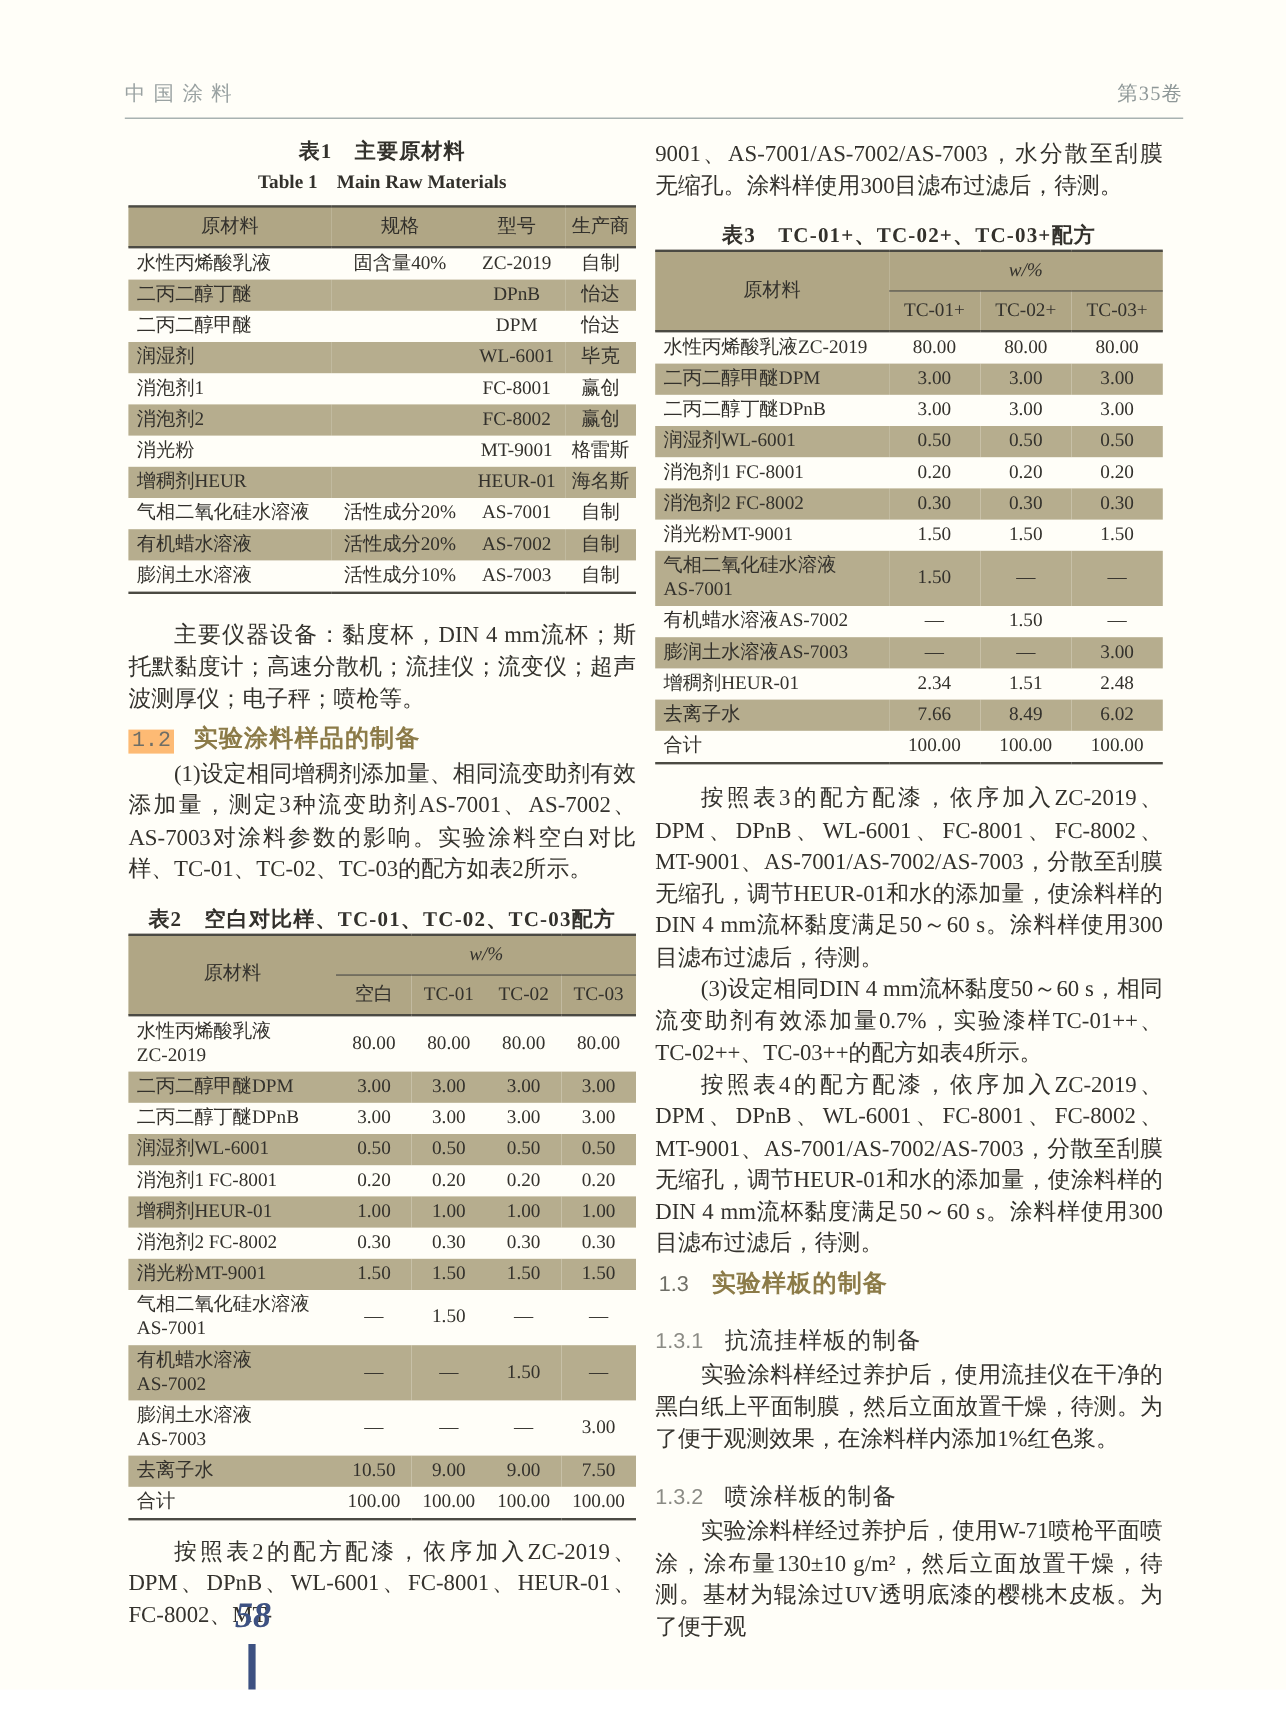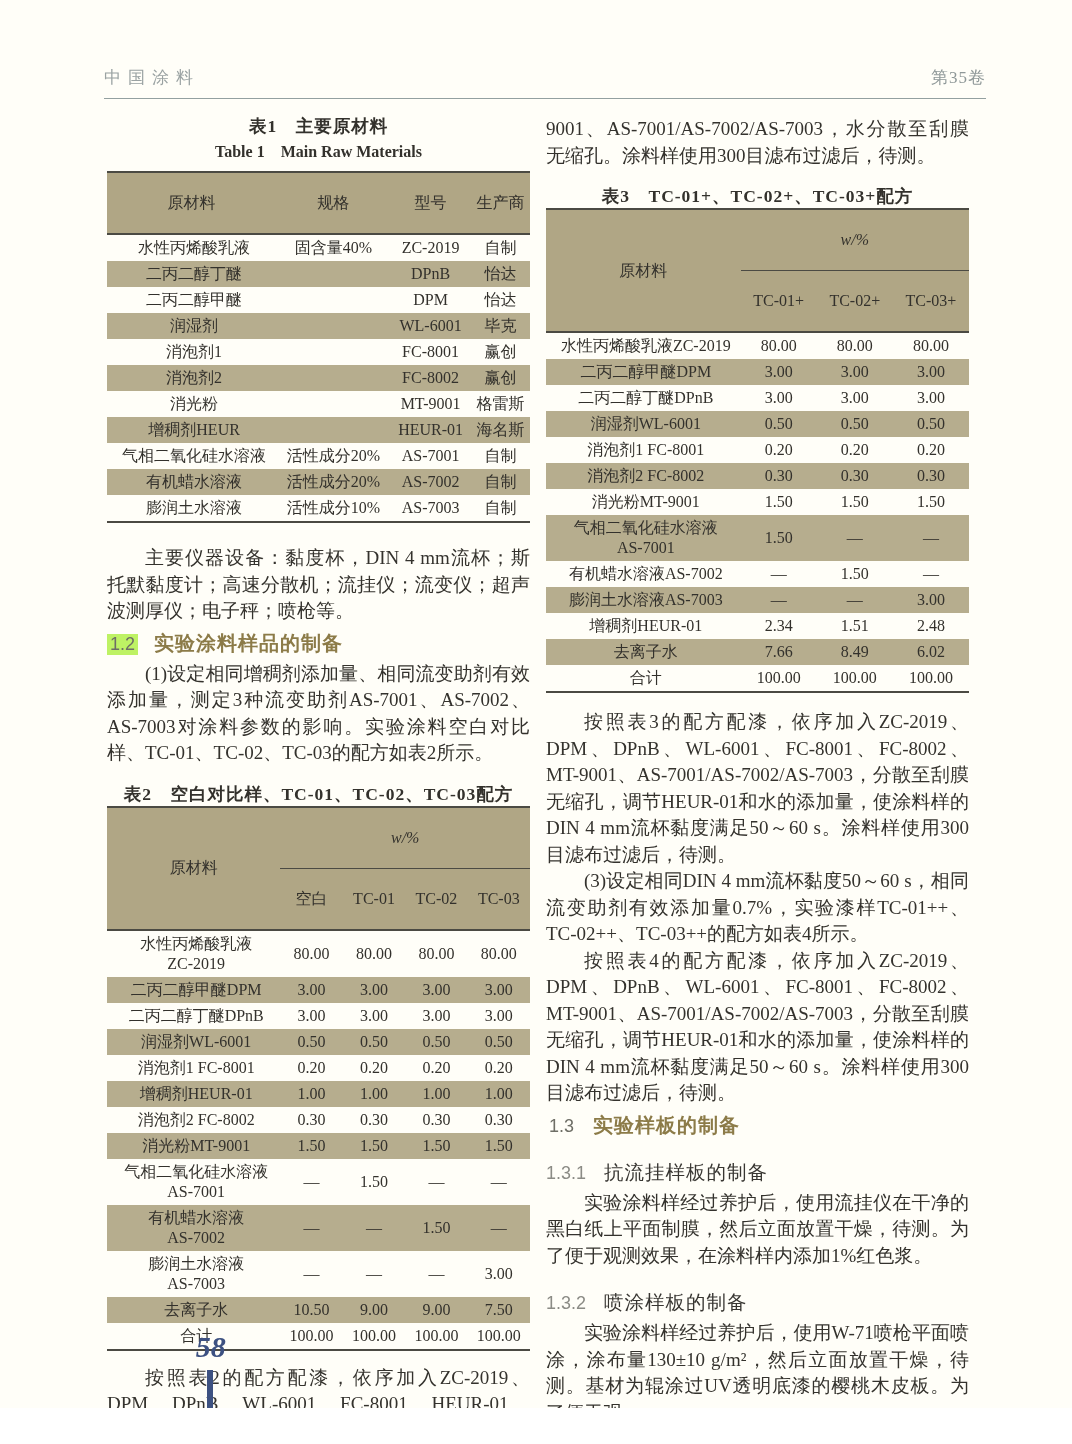--- a/index.html
+++ b/index.html
@@ -25,41 +25,41 @@
   .col{width:423px;}
   
   .para{font-size:19px;line-height:26.5px;text-align:justify;margin:0;color:#34322d;}
   .para.indent{text-indent:2em;}
   
   .sec-h2{display:flex;align-items:baseline;margin:5px 0 4px 0;}
   .sec-h2 .num{
     font-family:"Liberation Sans","DejaVu Sans",sans-serif;
     font-size:18px;color:#6e6e66;margin-right:16px;padding:0 3px;
   }
-  .sec-h2 .num.hl{background:#bef264;}
+  .sec-h2 .num.hl{background:#fdba74;font-family:Liberation Mono, monospace;}
   .sec-h2 .ttl{font-size:20px;font-weight:bold;color:#8c7b48;letter-spacing:1px;}
   .sec-h3{display:flex;align-items:baseline;margin:20px 0 4px 0;}
   .sec-h3 .num{
     font-family:"Liberation Sans","DejaVu Sans",sans-serif;
     font-size:18px;color:#8b8b85;margin-right:18px;
   }
   .sec-h3 .ttl{font-size:19.5px;color:#383632;letter-spacing:1px;}
   
   .tbl-title-cn{text-align:center;font-size:17.5px;font-weight:bold;margin-top:15px;letter-spacing:1px;color:#33312c;}
   .tbl-title-en{text-align:center;font-size:16px;font-weight:bold;margin:4px 0 8px 0;color:#33312c;}
   
   table{width:100%;border-collapse:collapse;
     border-top:2.5px solid #4b4a43;border-bottom:2.5px solid #4b4a43;
     font-size:16px;color:#33312c;}
-  thead th{background:#b0a685;font-weight:normal;padding:20px 2px;line-height:20px;}
+  thead th{background:#b0a685;font-weight:normal;padding:6px 2px;line-height:20px;}
   thead{border-bottom:2px solid #4b4a43;}
   th.grp{border-bottom:1.5px solid #4b4a43;font-style:italic;}
   tbody tr:nth-child(even){background:#b6ad8e;}
   td{padding:3px 2px;text-align:center;line-height:20px;vertical-align:middle;}
-  td.lab{text-align:center;padding-left:7px;}
+  td.lab{text-align:left;padding-left:7px;}
   
   .t1 col.c0{width:40%;} .t1 col.c1{width:27%;} .t1 col.c2{width:19%;} .t1 col.c3{width:14%;}
   .t2 col.c0{width:41%;} .t2 col.cv{width:14.75%;}
   .t3 col.c0{width:46%;} .t3 col.cv{width:18%;}
   
   .footer{position:absolute;left:110px;top:1324px;display:flex;align-items:center;flex-direction:column;}
   .pagenum{font-style:italic;font-weight:bold;font-size:30px;color:#3d5181;margin-right:9px;line-height:46px;}
   .fbar{width:6px;height:46px;background:#3d5181;margin-right:11px;}
   .flabels{display:flex;flex-direction:column;justify-content:center;}
   .flabel-cn{font-size:19px;color:#8f9598;letter-spacing:3px;line-height:22px;}

